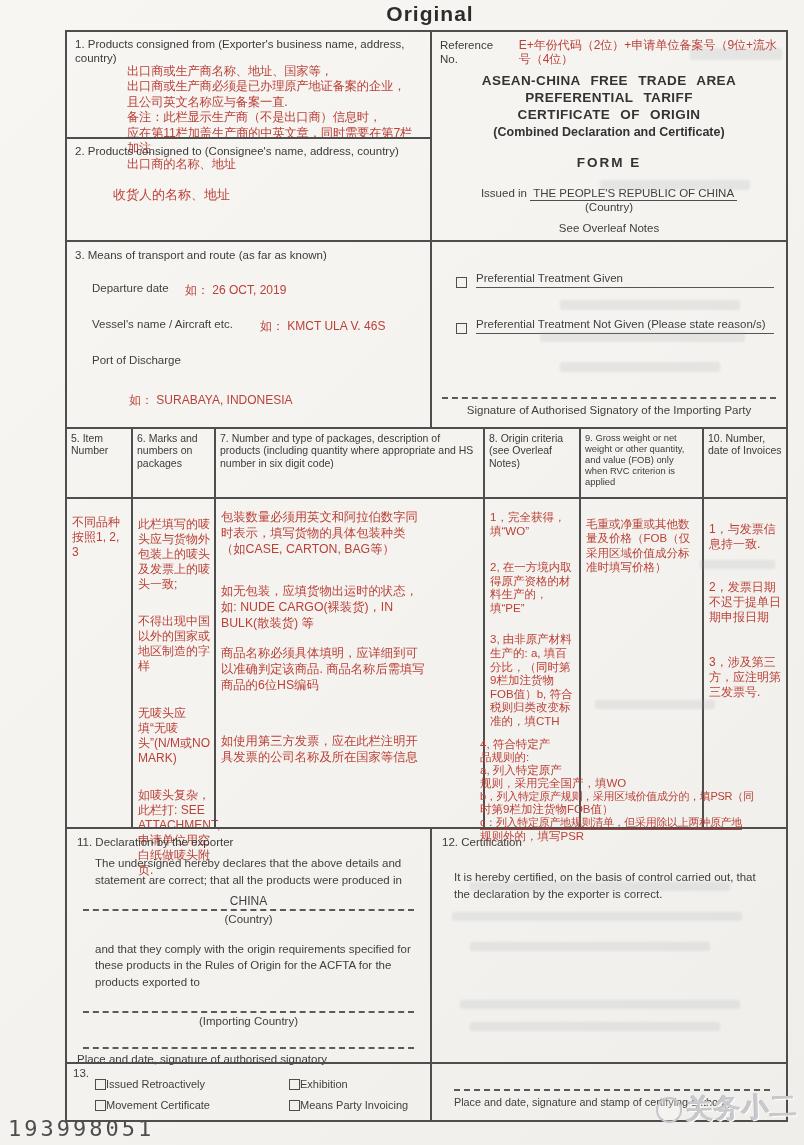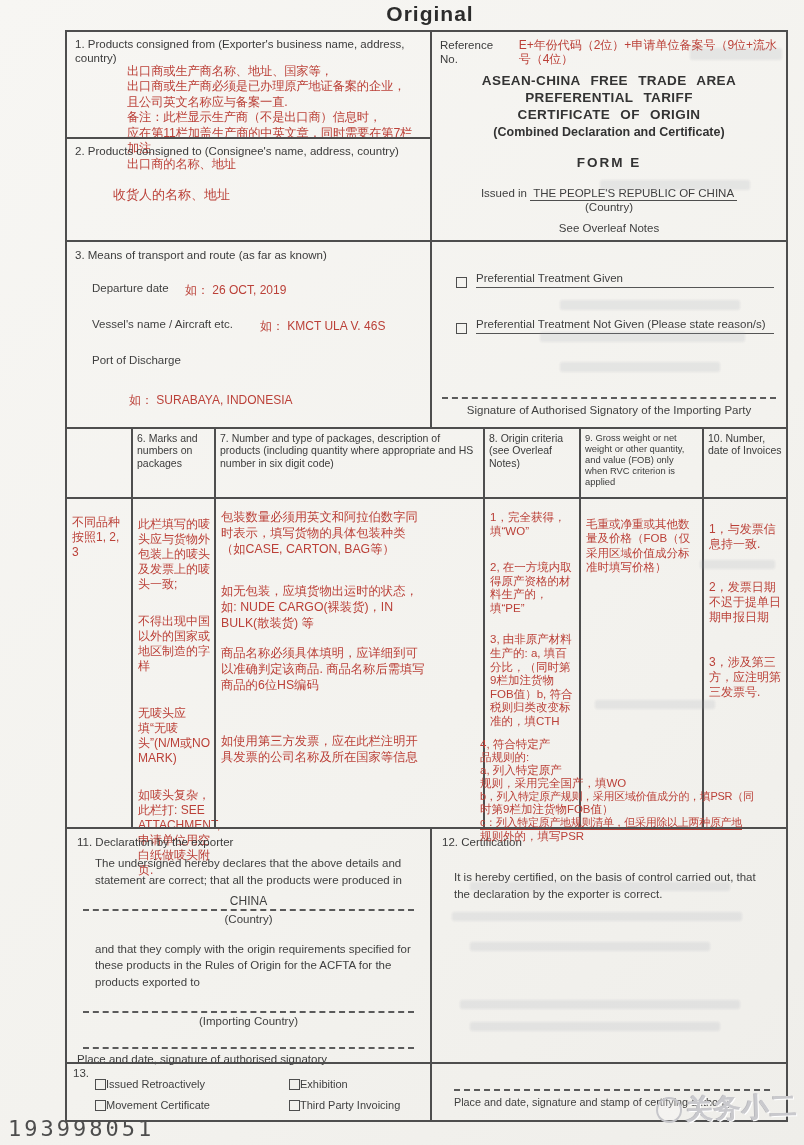--- a/index.html
+++ b/index.html
@@ -141,20 +141,21 @@
       </div>
       <div class="optrow" style="top:76px;">
         <span class="cbx"></span>
         <span class="optlbl">Preferential Treatment Not Given (Please state reason/s)</span>
       </div>
       <div class="dash" style="position:absolute;left:10px;right:10px;top:155px;"></div>
       <div style="position:absolute;left:0;right:0;top:162px;text-align:center;font-size:11.5px;">Signature of Authorised Signatory of the Importing Party</div>
     </div>
 
     <div class="cell bt thead">
+      <div class="hc" id="h1">5. Item Number</div>
       <div class="hc bl" id="h2">6. Marks and numbers on packages</div>
       <div class="hc bl" id="h3">7. Number and type of packages, description of products (including quantity where appropriate and HS number in six digit code)</div>
       <div class="hc bl" id="h4">8. Origin criteria (see Overleaf Notes)</div>
       <div class="hc bl" id="h5">9. Gross weight or net weight or other quantity, and value (FOB) only when RVC criterion is applied</div>
       <div class="hc bl" id="h6">10. Number, date of Invoices</div>
     </div>
 
     <div class="cell bt tbody">
       <div class="bc red" id="c1">
         <p>不同品种按照1, 2, 3</p>
@@ -224,21 +225,21 @@
       <div class="opt" style="left:222px;top:14px;">
         <span class="cbx"></span>
         <span>Exhibition</span>
       </div>
       <div class="opt" style="left:28px;top:35px;">
         <span class="cbx"></span>
         <span>Movement Certificate</span>
       </div>
       <div class="opt" style="left:222px;top:35px;">
         <span class="cbx"></span>
-        <span>Third Party Invoicing</span>
+        <span>Means Party Invoicing</span>
       </div>
     </div>
 
     <div class="cell bl bt" id="certrow">
       <div class="dash"></div>
       <div class="cap">Place and date, signature and stamp of certifying authority</div>
     </div>
 
   </div>
 

